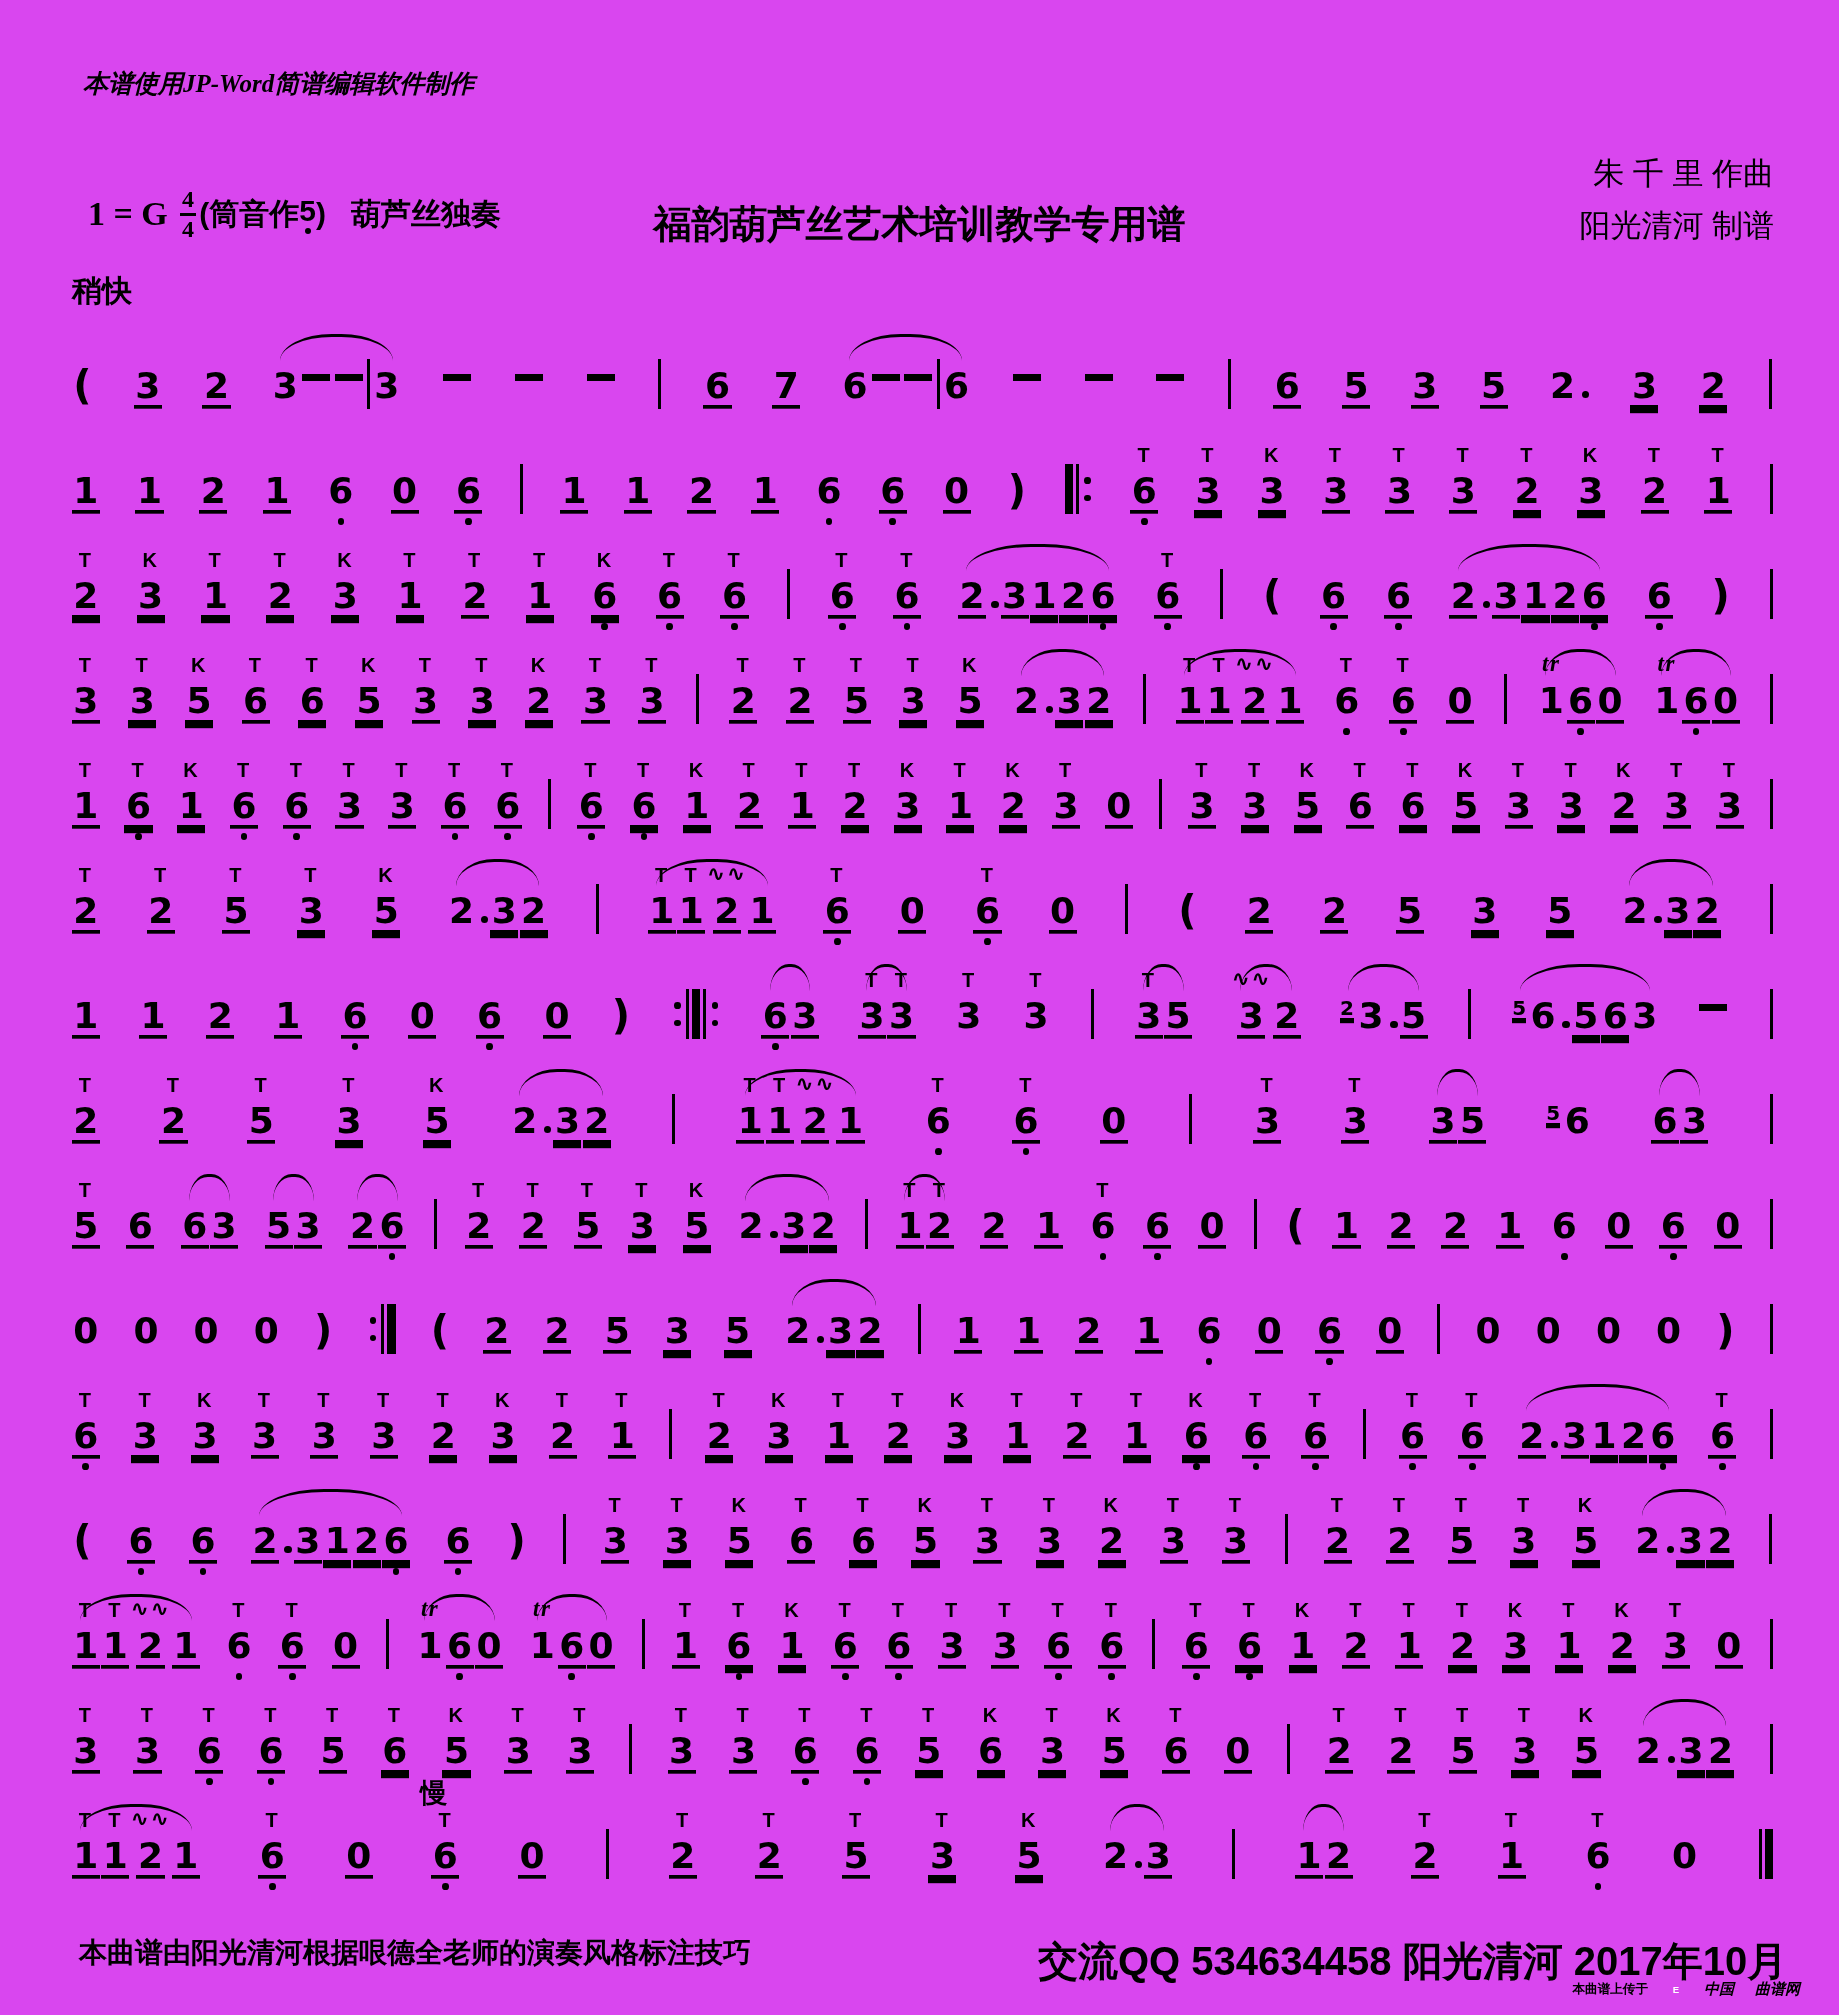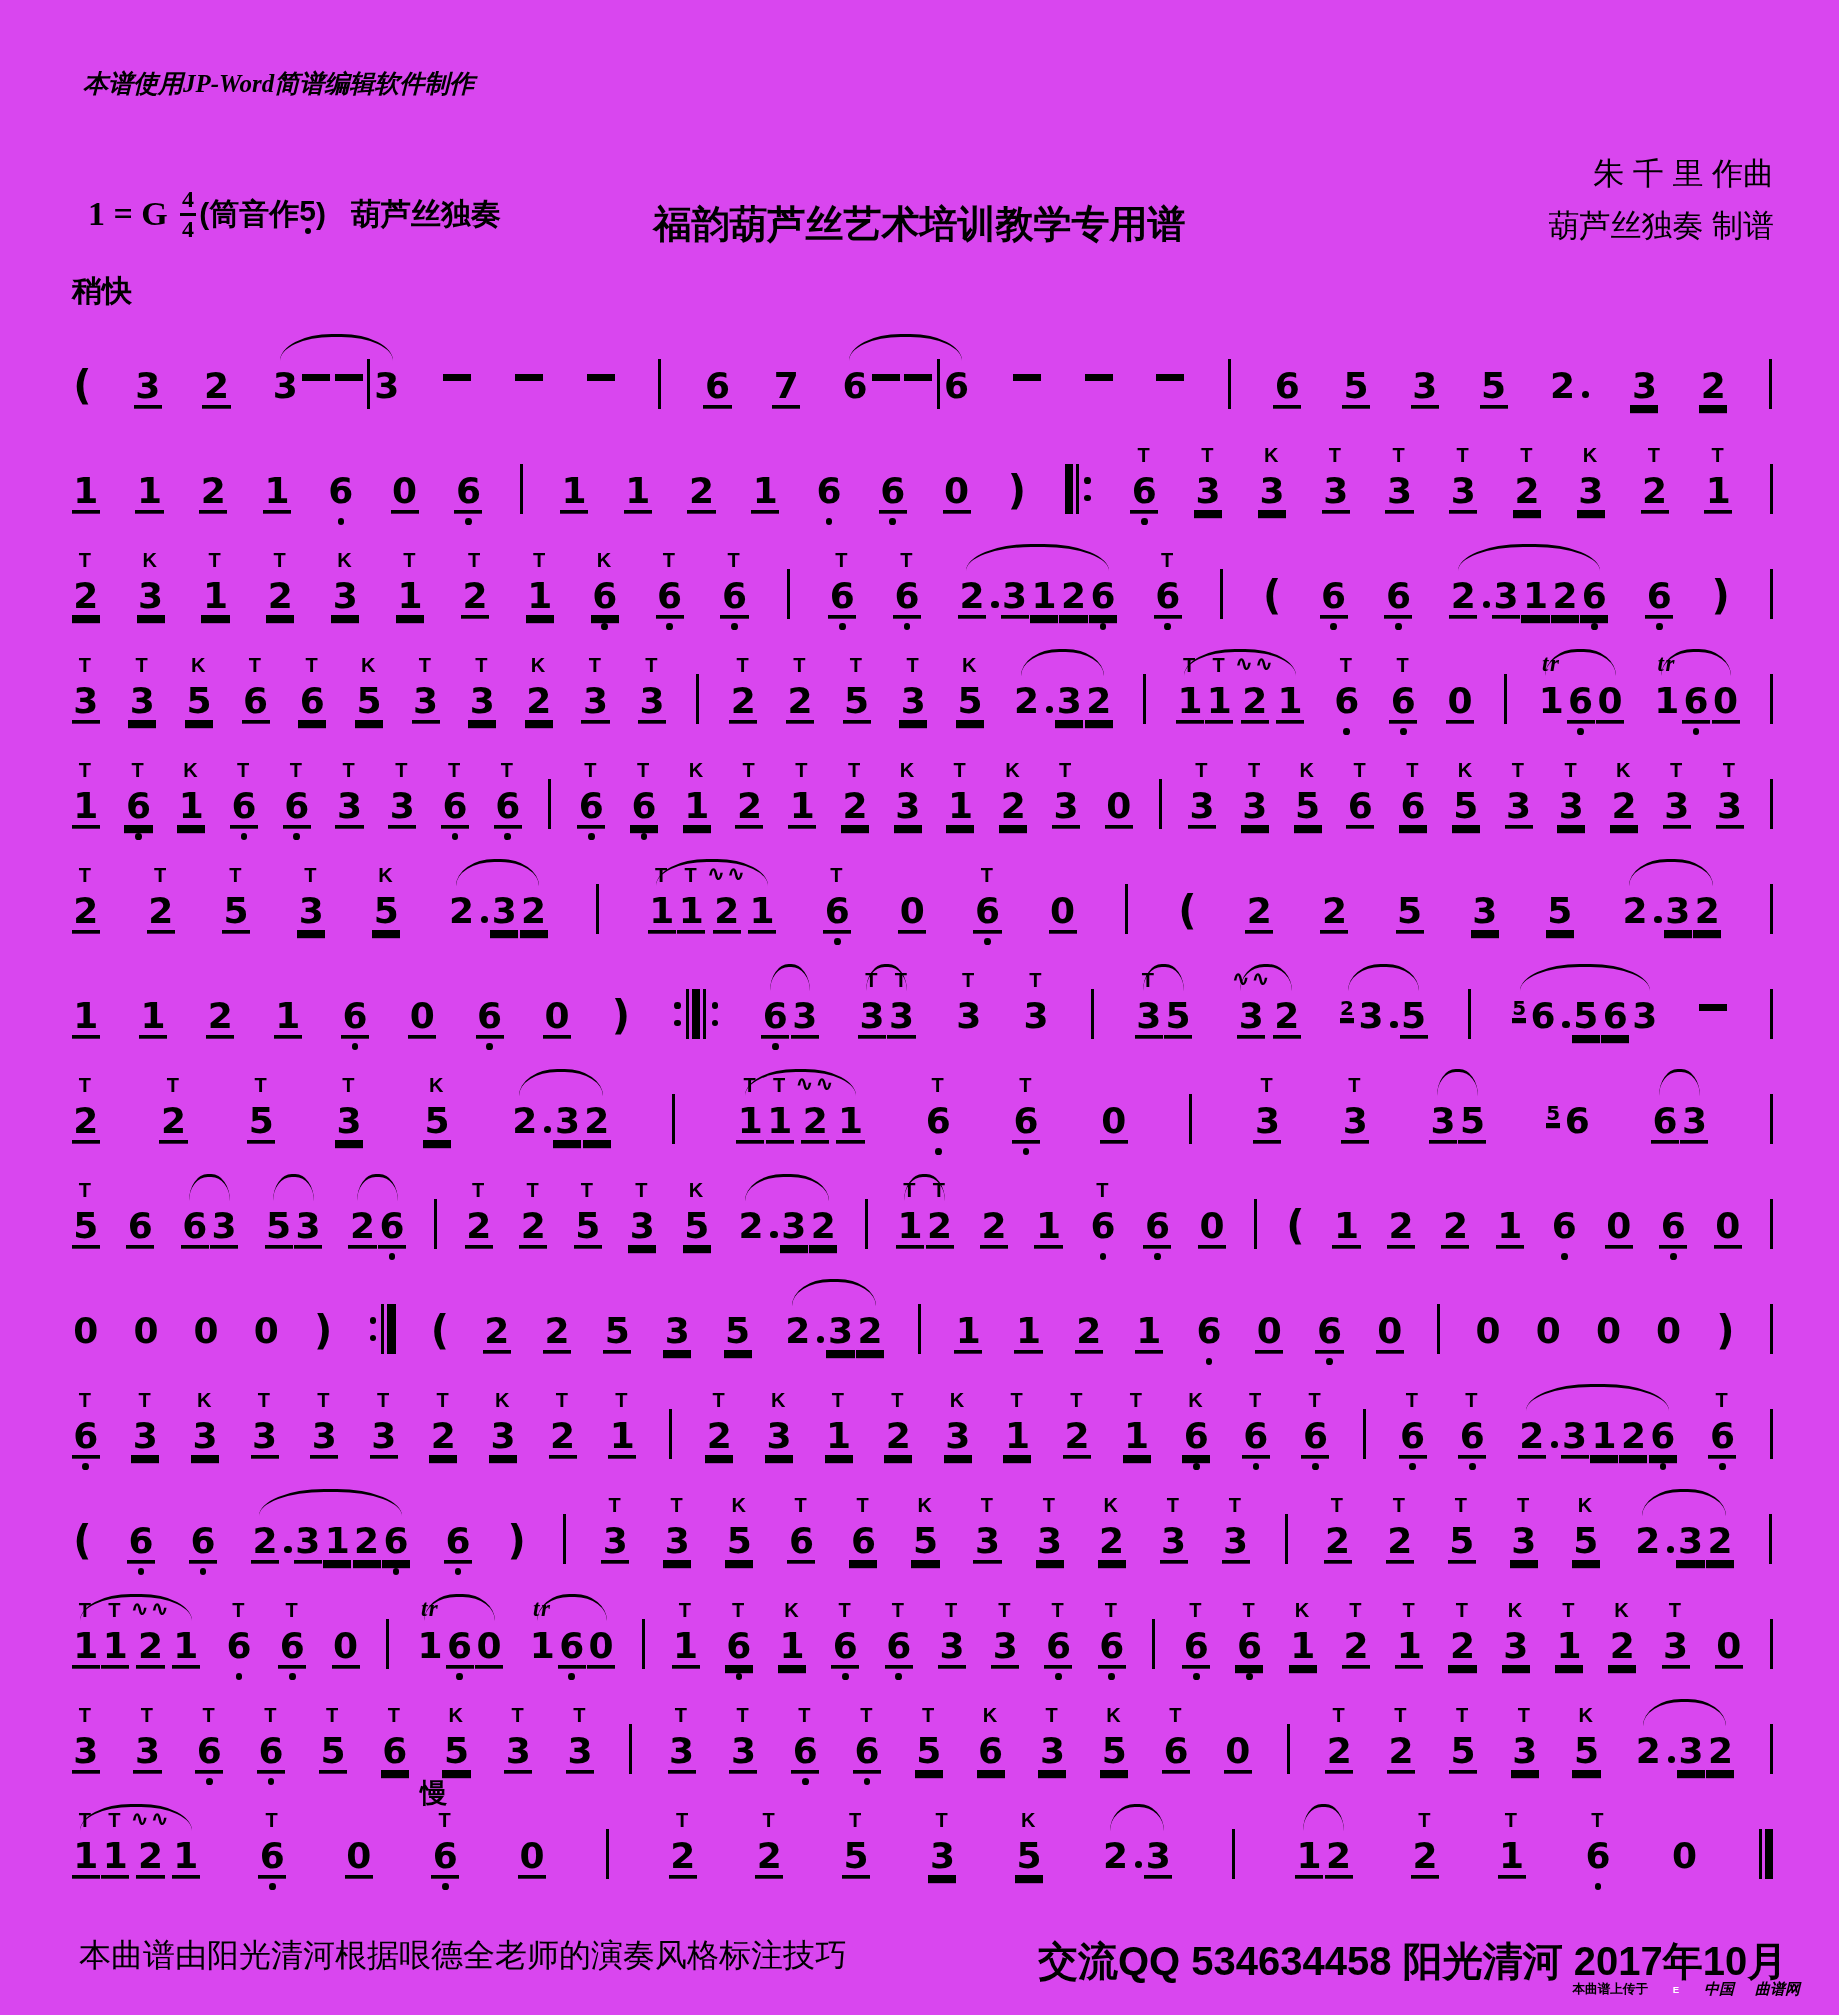--- a/index.html
+++ b/index.html
@@ -47,37 +47,37 @@
   .rdots{display:flex;flex-direction:column;justify-content:center;gap:11px;height:42px;margin:0 3.7px;align-self:center;}
   .rdots i{width:6.7px;height:6.7px;border-radius:50%;background:#000;display:block;}
   .dash{width:28px;height:6.7px;background:#000;align-self:center;margin:0 1.5px 13.3px 1.5px;}
   .paren{font-family:"DejaVu Sans",sans-serif;font-weight:bold;font-size:40px;line-height:39px;}
   .grp{display:inline-flex;position:relative;padding-top:0;}
   .grp::before{content:"";position:absolute;left:9px;right:9px;top:1.5px;height:24px;
                border-top:3px solid #000;border-radius:55% 55% 0 0 / 120% 120% 0 0;}
   .slow{position:absolute;left:20.5%;top:1443px;font-size:27px;font-weight:bold;}
 
   
-  .foot-left{position:absolute;left:79px;top:1934px;font-size:32px;font-weight:normal;white-space:nowrap;}
+  .foot-left{position:absolute;left:79px;top:1934px;font-size:28px;font-weight:bold;white-space:nowrap;}
   .foot-right{position:absolute;left:1038px;top:1934px;font-size:40px;font-weight:bold;white-space:nowrap;text-align:center;}
   .watermark{position:absolute;right:39px;top:1980px;display:flex;align-items:center;gap:21px;
              font-size:12.6px;font-weight:bold;white-space:nowrap;}
   .wm-logo{width:14px;height:14px;border-radius:50%;display:inline-flex;align-items:center;justify-content:center;
            color:#fff;font-size:9.6px;font-weight:bold;line-height:14px;}
   .wm-black{font-size:15px;font-style:italic;}
   .wm-red{font-size:15px;font-style:italic;}
 </style>
 </head>
 <body>
 
 <div class="page">
 
   <div class="maker-note">本谱使用JP-Word简谱编辑软件制作</div>
   <div class="composer">朱 千 里 作曲</div>
-  <div class="arranger">葫芦丝独奏  制谱</div>
+  <div class="arranger">阳光清河  制谱</div>
 
   <div class="keyline">
     <span class="keysig">1 = G</span>
     <span class="frac">
       <span class="fn">4</span>
       <span class="fd">4</span>
     </span>
     <span class="tube">(筒音作</span>
     <span class="tubed">
       <span class="tube">5</span>

